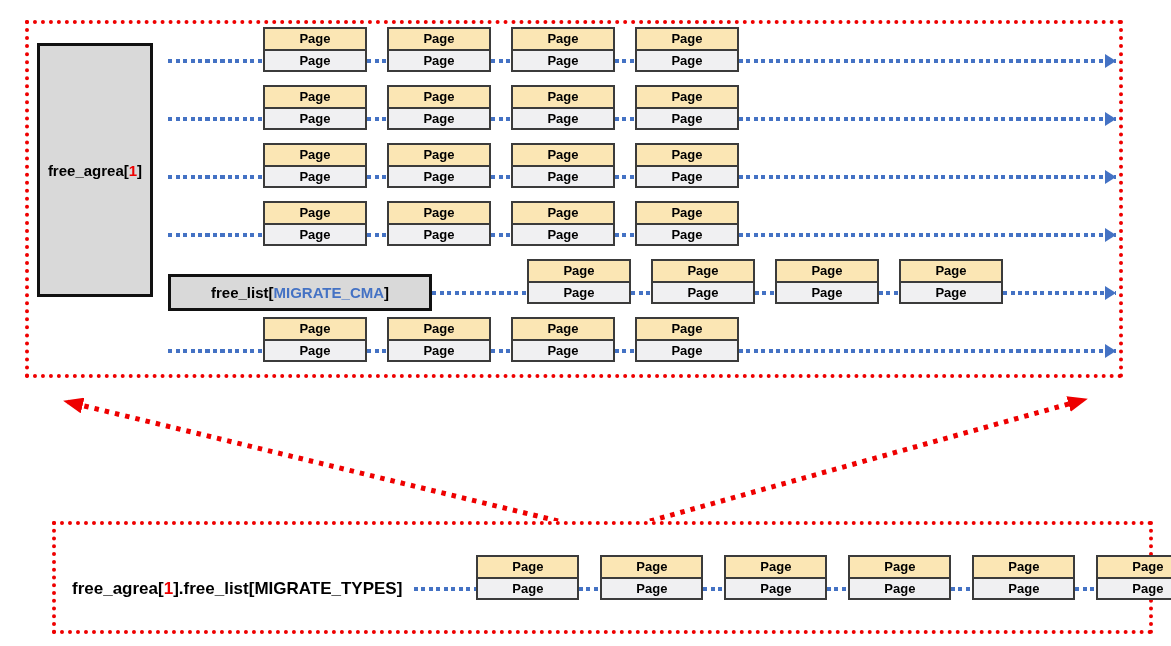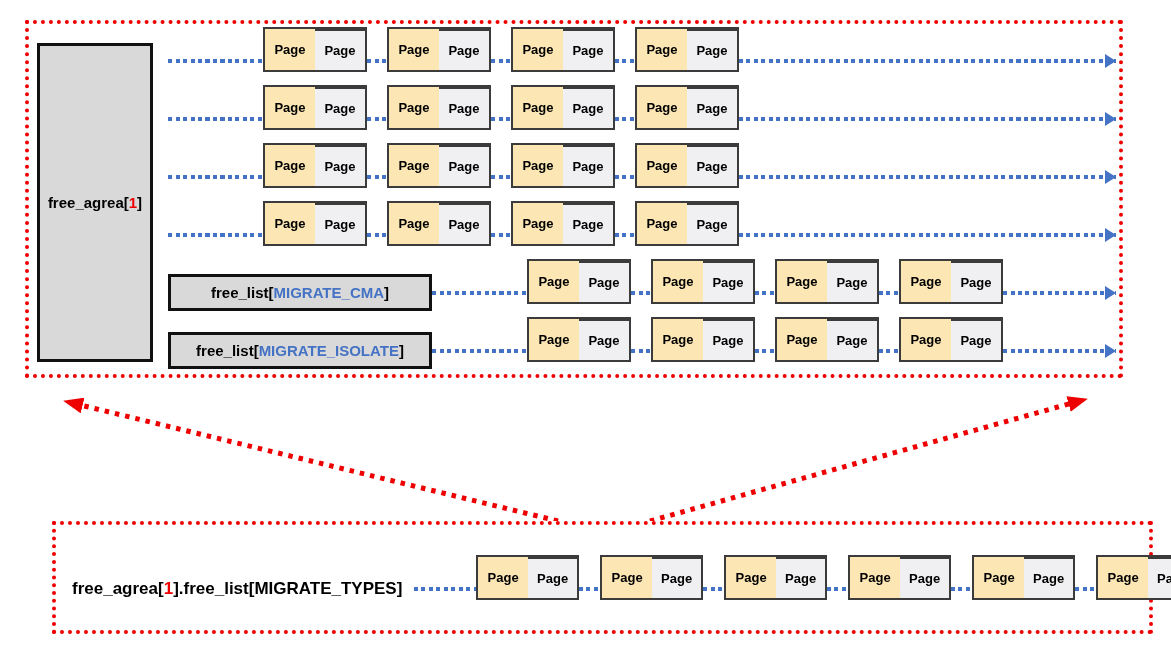--- a/index.html
+++ b/index.html
@@ -15,21 +15,21 @@
   body{
     width:1171px; height:646px; position:relative; overflow:hidden;
     background:#ffffff; color:#000;
     font-family:"Liberation Sans", sans-serif; font-weight:700;
   }
   .panel{ position:absolute; border:4px dotted var(--red-accent); background:#fff; }
   .panel-top{ left:25px; top:20px; width:1098px; height:358px; }
   .panel-bottom{ left:52px; top:521px; width:1101px; height:113px; }
 
   .area-box{
-    position:absolute; left:8px; top:19px; width:116px; height:319px;
+    position:absolute; left:8px; top:19px; width:116px; height:254px;
     background:var(--box-fill); border:3px solid var(--box-border);
     display:flex; align-items:center; justify-content:center;
     font-size:15px; white-space:nowrap;
   }
 
   .rows{
     position:absolute; left:139px; top:8px; right:3px; height:347px;
     display:flex; flex-direction:column; justify-content:space-between;
   }
   .row{ height:57px; display:flex; align-items:center; }
@@ -52,21 +52,21 @@
     position:absolute; right:0; top:50%; transform:translateY(-50%);
     width:0; height:0;
     border-left:11px solid var(--blue-accent);
     border-top:7px solid transparent; border-bottom:7px solid transparent;
   }
 
   .pages{ flex:none; display:flex; align-items:center; }
   .page-box{
     flex:none; width:104px; height:45px; background:#fff;
     border:2px solid var(--page-border);
-    display:flex; flex-direction:row; font-size:13px;
+    display:flex; flex-direction:column; font-size:13px;
   }
   .rows .page-box{ transform:translateY(-11px); }
   .cell{ flex:1; display:flex; align-items:center; justify-content:center; }
   .cell.top{ background:var(--page-top-fill); }
   .cell.bottom{ background:var(--page-bottom-fill); border-top:2px solid var(--page-border); }
 
   .red-text{ color:var(--red-accent); }
   .blue-text{ color:var(--blue-accent); }
 
   .arrows{ position:absolute; left:0; top:0; pointer-events:none; }
@@ -225,23 +225,20 @@
             <div class="page-box">
     <div class="cell top">Page</div>
     <div class="cell bottom">Page</div>
   </div>
           </div>
     <div class="conn tail">
       <div class="blue-arrow"></div>
     </div>
   </div>
         <div class="row">
-    <div class="freelist-box">
-      <span><span>free_list[</span><span class="blue-text">MIGRATE_ISOLATE</span><span>]</span></span>
-    </div>
     <div class="conn first"></div>
     <div class="pages">
             <div class="page-box">
     <div class="cell top">Page</div>
     <div class="cell bottom">Page</div>
   </div>
             <div class="conn mid"></div>
             <div class="page-box">
     <div class="cell top">Page</div>
     <div class="cell bottom">Page</div>

